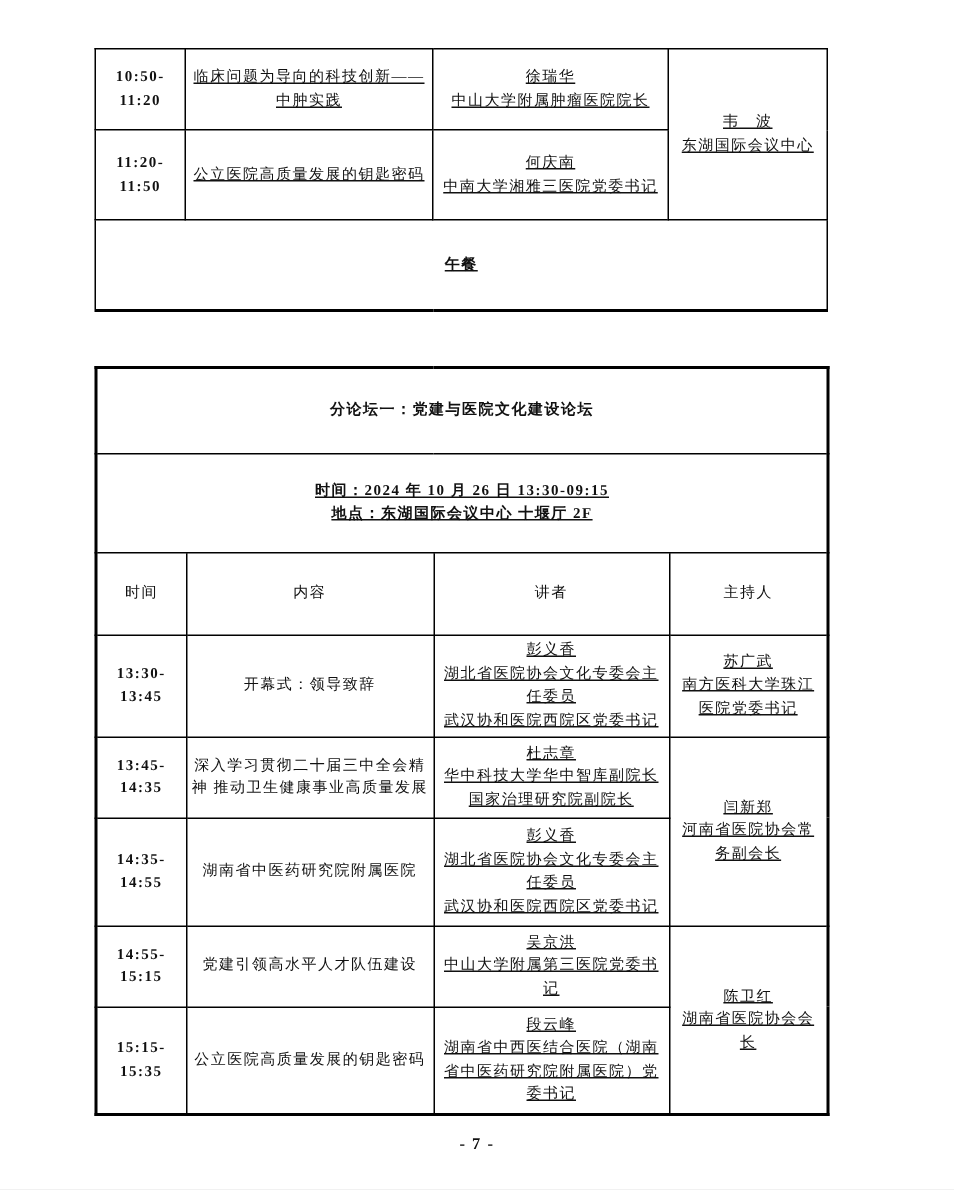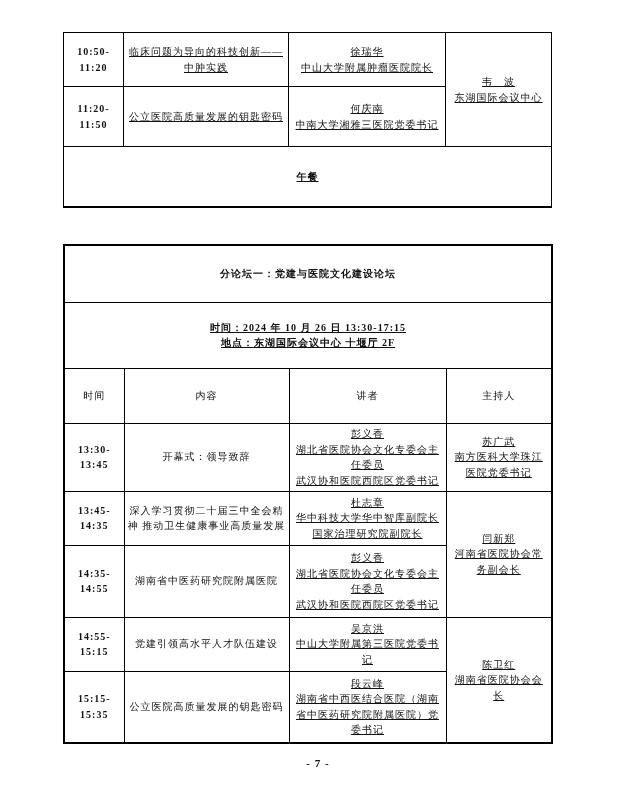--- a/index.html
+++ b/index.html
@@ -84,21 +84,21 @@
         <col style="width:165px">
         <col style="width:157px">
         <col style="width:106px">
       </colgroup>
     <tbody>
         <tr class="h57">
       <td colspan="4" class="forum-title">分论坛一：党建与医院文化建设论坛</td>
     </tr>
     <tr class="h66">
       <td colspan="4" class="forum-info">
-        <span class="name-line">时间：2024 年 10 月 26 日  13:30-17:15</span>
+        <span class="name-line">时间：2024 年 10 月 26 日  13:30-09:15</span>
         <span class="name-line">地点：东湖国际会议中心  十堰厅  2F</span>
       </td>
     </tr>
     <tr class="h55">
       <td class="col-head">时间</td>
       <td class="col-head">内容</td>
       <td class="col-head">讲者</td>
       <td class="col-head">主持人</td>
     </tr>
     <tr class="h68">

